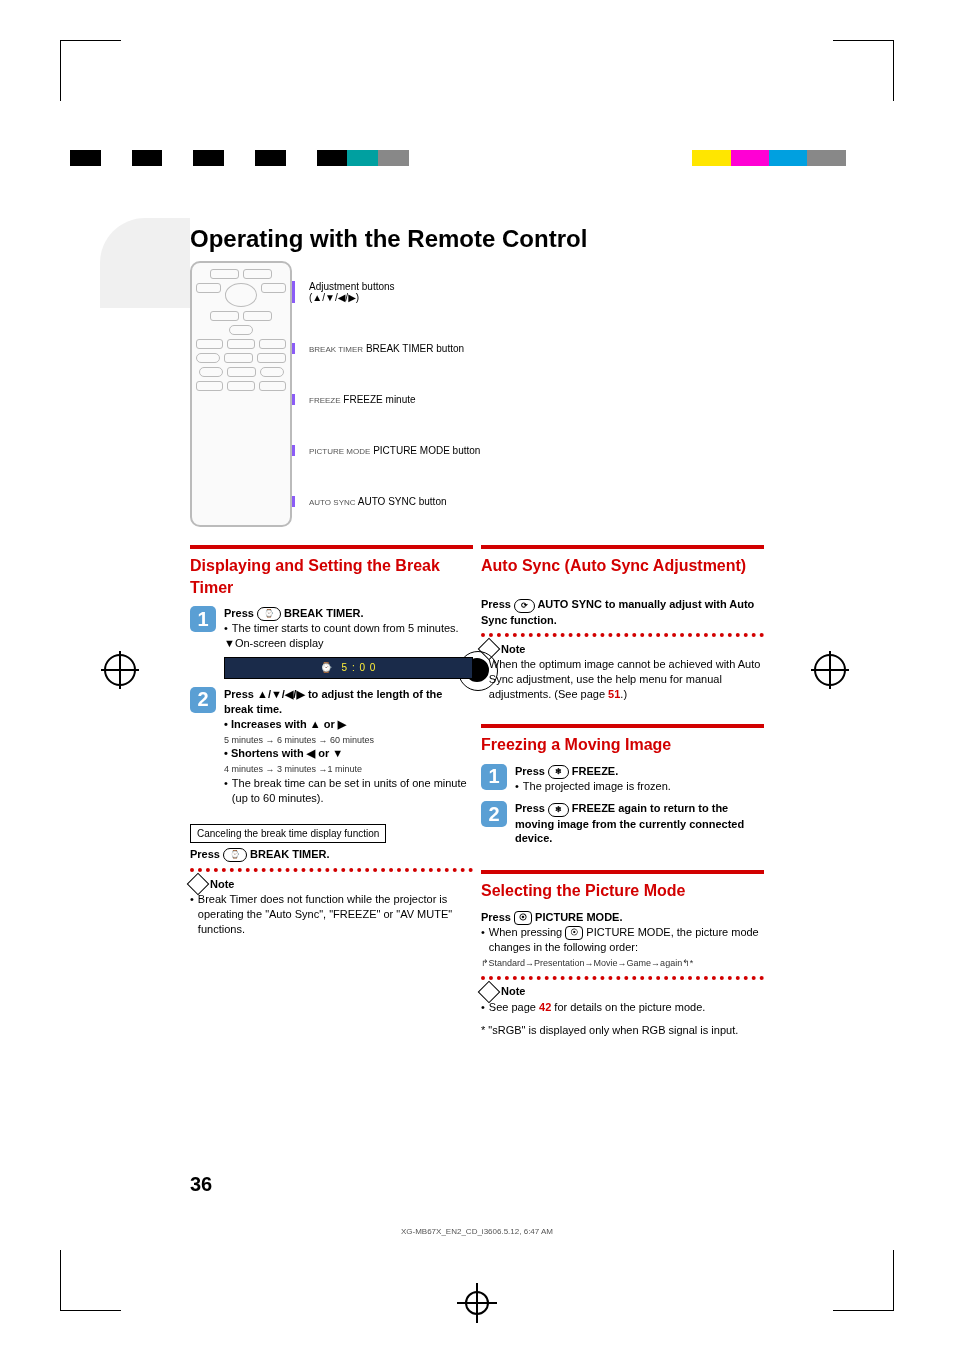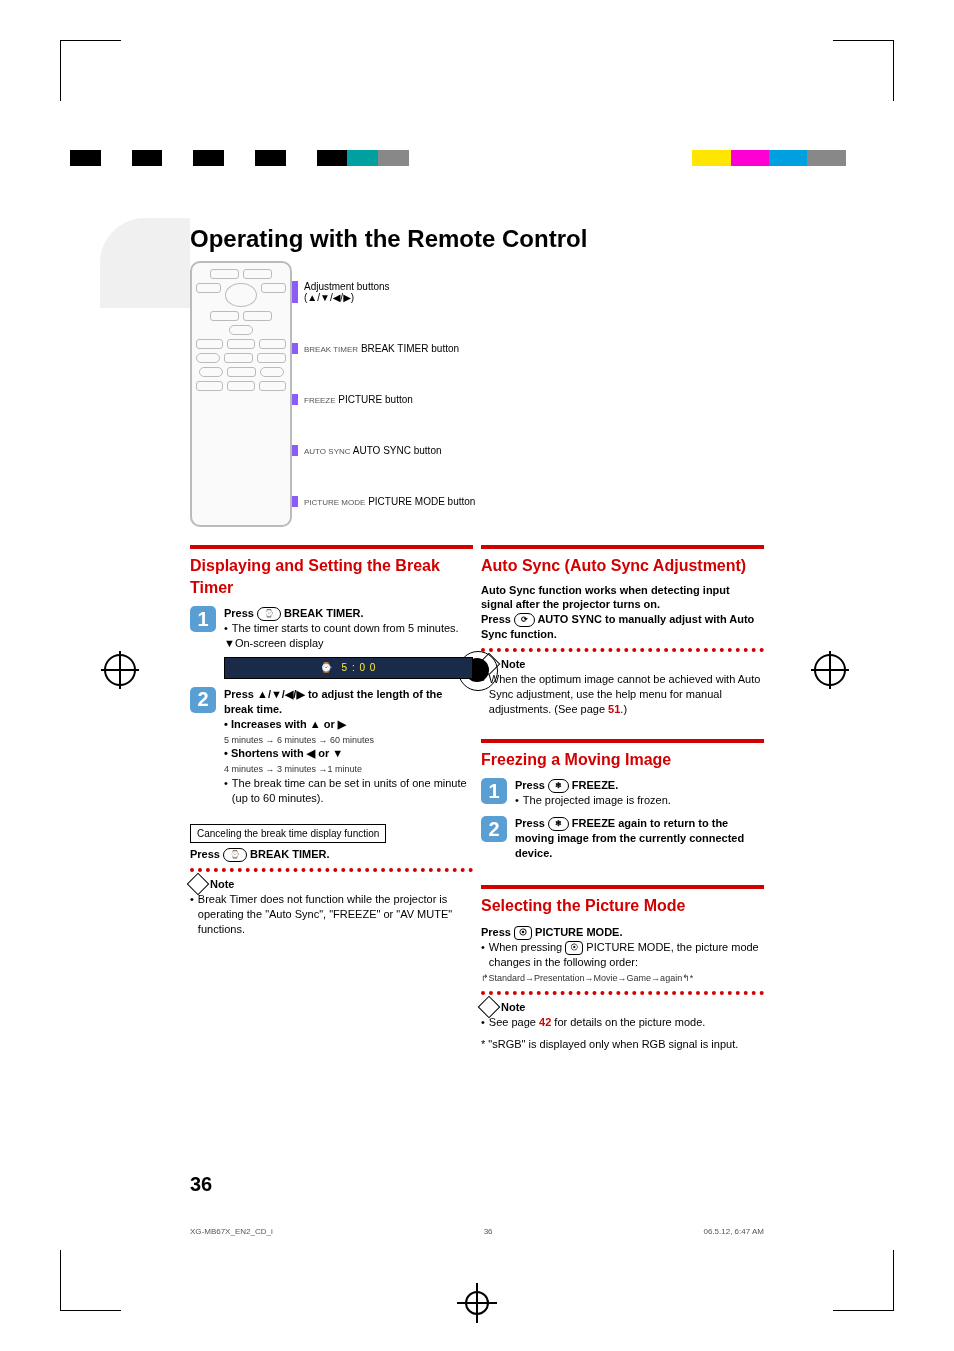--- a/index.html
+++ b/index.html
@@ -31,36 +31,36 @@
 .cols{display:flex;gap:8px;margin-top:6px}
 .col{flex:1;min-width:0;font-size:11px;line-height:1.35}
 .remote-block{display:flex;gap:10px;margin-bottom:18px}
 .remote{width:90px;height:250px;border:2px solid #bbb;border-radius:10px;background:#fafafa;display:flex;flex-direction:column;align-items:center;padding:6px 4px;gap:4px;font-size:6px;color:#999}
 .rbtn{height:8px;border:1px solid #bbb;border-radius:3px;width:70%}
 .rbtn.sm{width:30%}
 .rbtn.pill{width:22px;border-radius:10px}
 .remote-row{display:flex;gap:4px;width:100%;justify-content:center}
 .callouts{flex:1;display:flex;flex-direction:column;justify-content:space-around;font-size:10px}
 .callouts .lbl{font-size:8px;color:#555}
-.callouts div{border-left:6px solid #8b5cf6;padding-left:6px;margin-left:-10px}
+.callouts div{border-left:3px solid #8b5cf6;padding-left:14px;margin-left:-10px}
 .step{display:flex;gap:8px;align-items:flex-start;margin:8px 0}
 .stepnum{width:26px;height:26px;background:#5a9fd4;color:#fff;border-radius:5px;font-size:20px;font-weight:bold;display:flex;align-items:center;justify-content:center;flex:none}
 .stepbody{flex:1}
 .osd{border:1px solid #000;background:#1a2b4a;color:#fff;height:20px;display:flex;align-items:center;justify-content:center;font-size:10px;letter-spacing:1px;margin-top:6px}
 .osd .timer{color:#ffef3a}
 .cancelbox{border:1px solid #000;padding:2px 6px;font-size:10px;margin:10px 0 4px 0;display:inline-block}
 .dotted{border-top:4px dotted #d20000;margin:6px 0 4px 0}
-.note-h{display:flex;align-items:flex-end;gap:4px;font-size:11px;font-weight:bold}
+.note-h{display:flex;align-items:center;gap:4px;font-size:11px;font-weight:bold}
 .note-ic{display:inline-block;width:14px;height:14px;border:1.5px solid #000;transform:rotate(45deg)}
 .btn-oval{display:inline-block;border:1.5px solid #000;border-radius:10px;padding:0 6px;font-size:8px;line-height:12px;vertical-align:middle}
 .btn-rect{display:inline-block;border:1.5px solid #000;border-radius:4px;padding:0 4px;font-size:8px;line-height:12px;vertical-align:middle}
 .bullet{display:flex;gap:4px}
 .bullet::before{content:"•";color:#000}
 .pgnum{position:absolute;left:190px;bottom:155px;font-size:20px;font-weight:bold}
-.footer{position:absolute;left:190px;right:190px;bottom:115px;font-size:8px;color:#555;display:flex;justify-content:space-between}
+.footer{position:absolute;left:190px;right:190px;bottom:115px;font-size:8px;color:#555;display:flex;justify-content:center}
 .tabshape{position:absolute;left:100px;top:218px;width:90px;height:90px;background:#f0f0f0;border-radius:50% 0 0 0/50% 0 0 0;z-index:0}
 .content>*{position:relative;z-index:1}
 b{font-weight:bold}
 small{font-size:9px;color:#333}
 </style>
 </head>
 <body>
 
 <div class="page">
   <div class="tabshape"></div>
@@ -141,27 +141,27 @@
       </div>
       <div class="callouts">
         <div>
           <span>Adjustment buttons</span><br>
           <span>(▲/▼/◀/▶)</span>
         </div>
         <div>
           <span class="lbl">BREAK TIMER</span> <span>BREAK TIMER button</span>
         </div>
         <div>
-          <span class="lbl">FREEZE</span> <span>PICTURE button</span>
+          <span class="lbl">FREEZE</span> <span>FREEZE minute</span>
+        </div>
+        <div>
+          <span class="lbl">PICTURE MODE</span> <span>PICTURE MODE button</span>
         </div>
         <div>
           <span class="lbl">AUTO SYNC</span> <span>AUTO SYNC button</span>
-        </div>
-        <div>
-          <span class="lbl">PICTURE MODE</span> <span>PICTURE MODE button</span>
         </div>
       </div>
     </div>
 
     <div class="cols">
 
       <div class="col">
         <div class="redbar"></div>
         <h2 class="red">Displaying and Setting the Break Timer</h2>
 
@@ -202,21 +202,21 @@
             <span>Note</span>
           </div>
         <div class="bullet">
             <span>Break Timer does not function while the projector is operating the "Auto Sync", "FREEZE" or "AV MUTE" functions.</span>
           </div>
       </div>
 
       <div class="col">
         <div class="redbar"></div>
         <h2 class="red">Auto Sync (Auto Sync Adjustment)</h2>
-        <b>Auto Sync function works when detecting input signal after the projector turns on.</b><br>
+        <br>
         <b><span>Press </span><span class="btn-oval">⟳</span><span> AUTO SYNC to manually adjust with Auto Sync function.</span></b>
         <div class="dotted"></div>
         <div class="note-h">
             <span class="note-ic"></span>
             <span>Note</span>
           </div>
         <div class="bullet">
             <span><span>When the optimum image cannot be achieved with Auto Sync adjustment, use the help menu for manual adjustments. (See page </span><b class="red">51</b><span>.)</span></span>
           </div>
 

